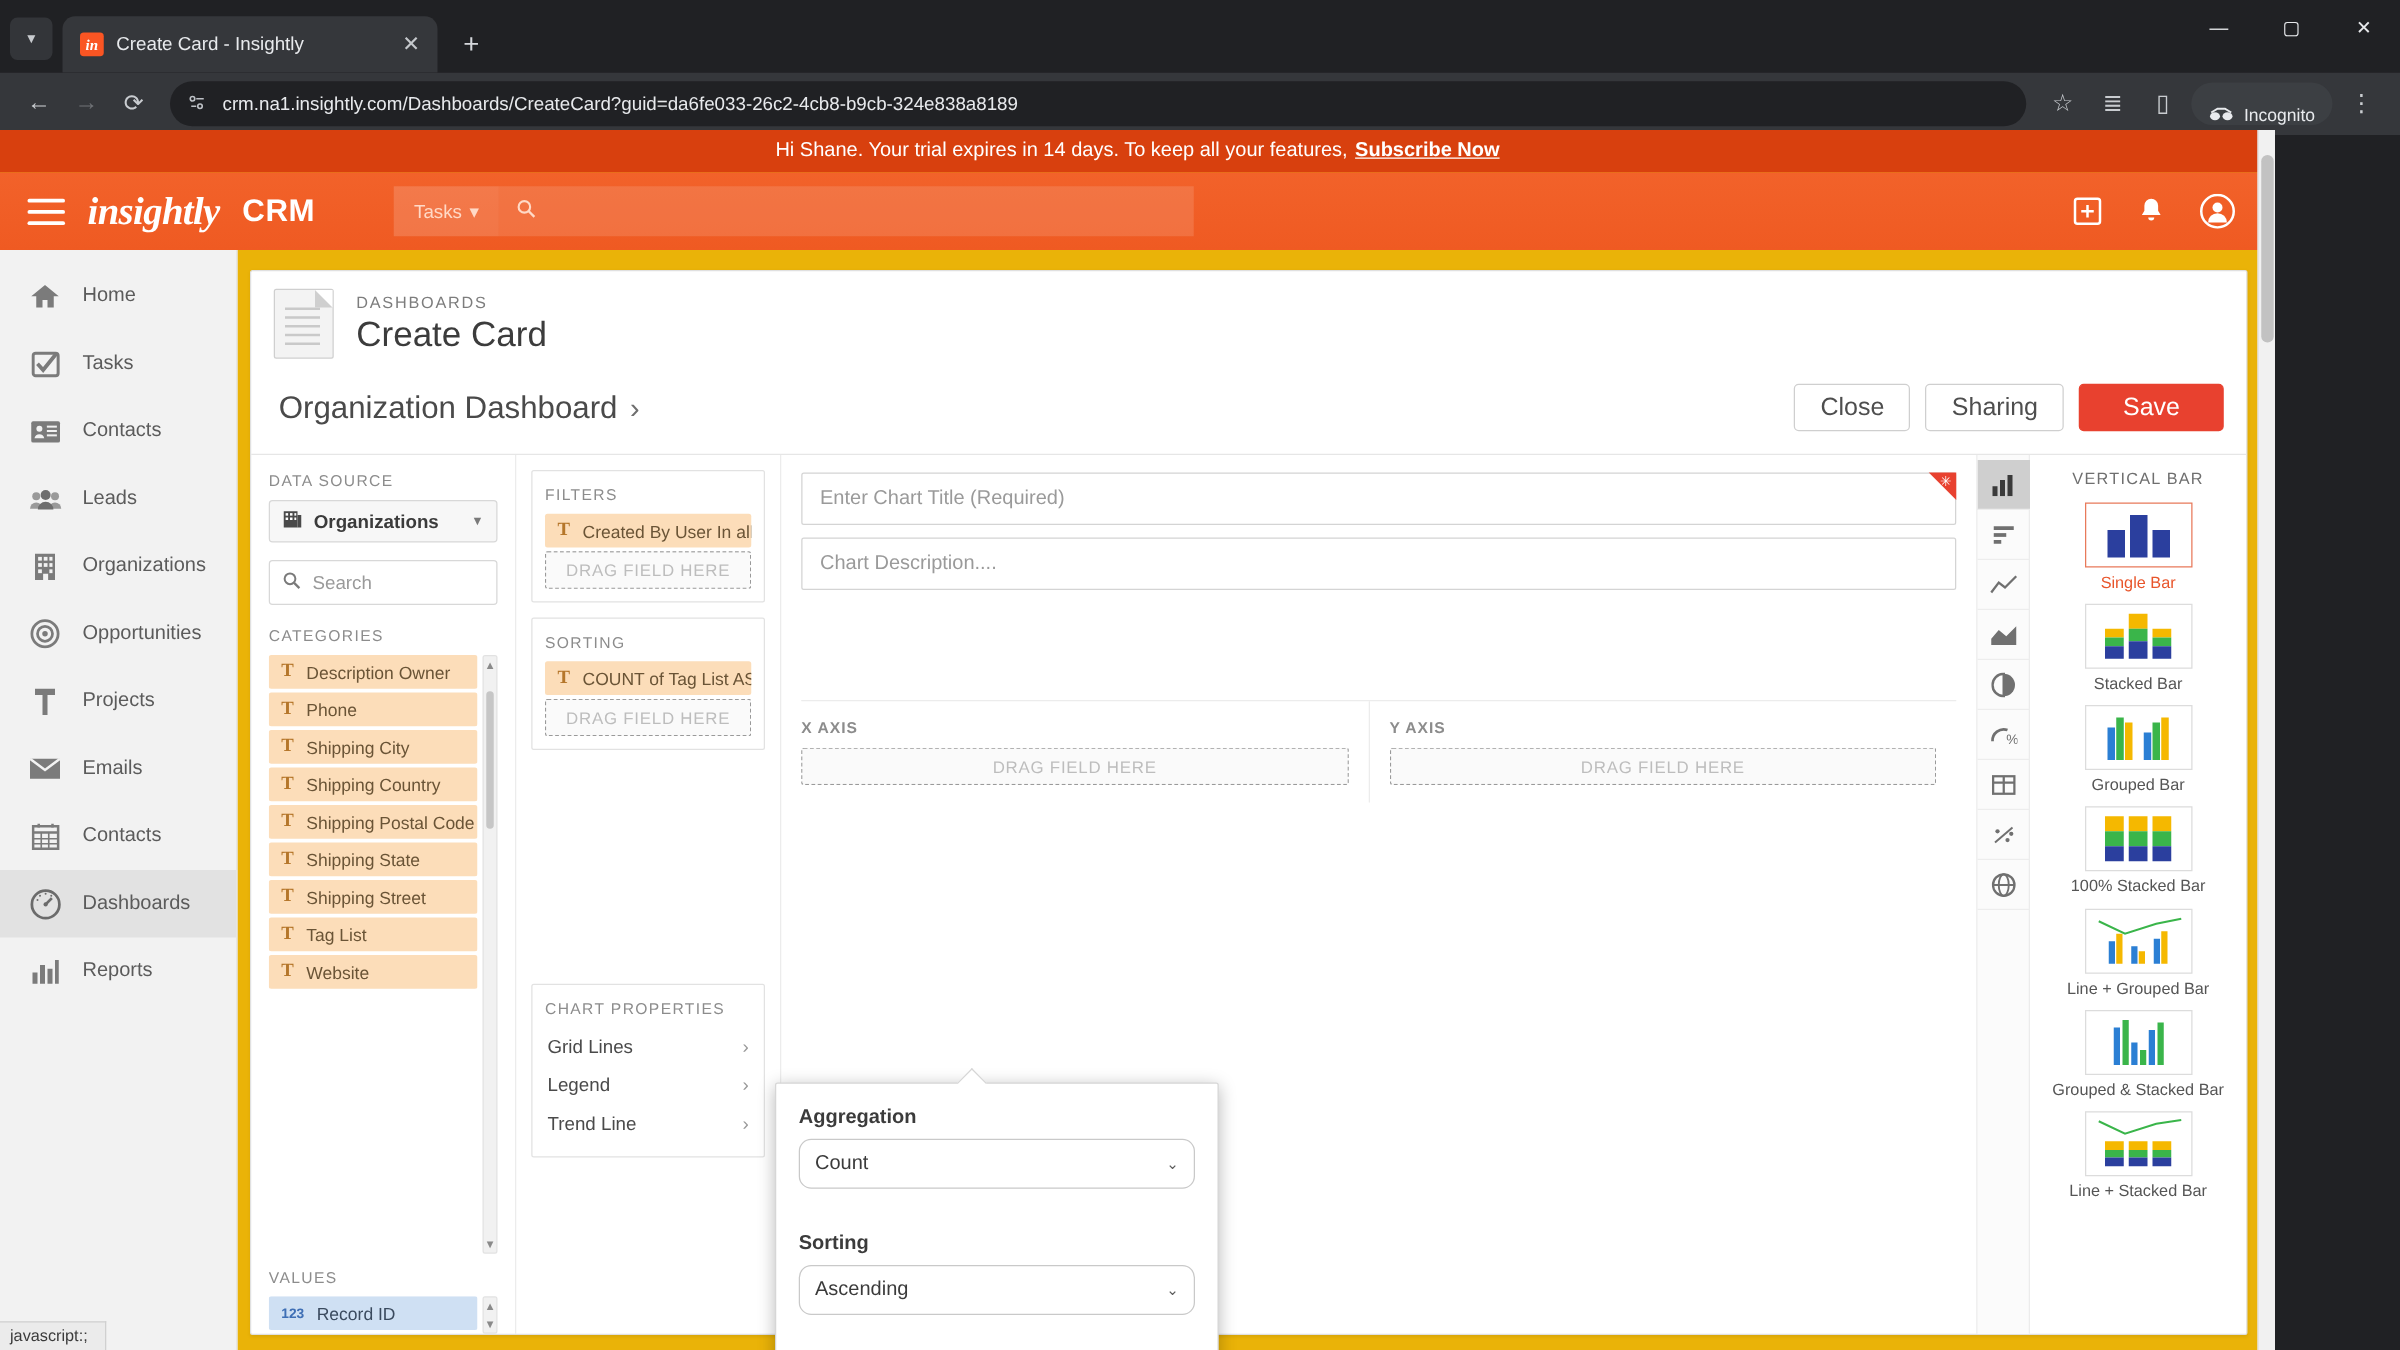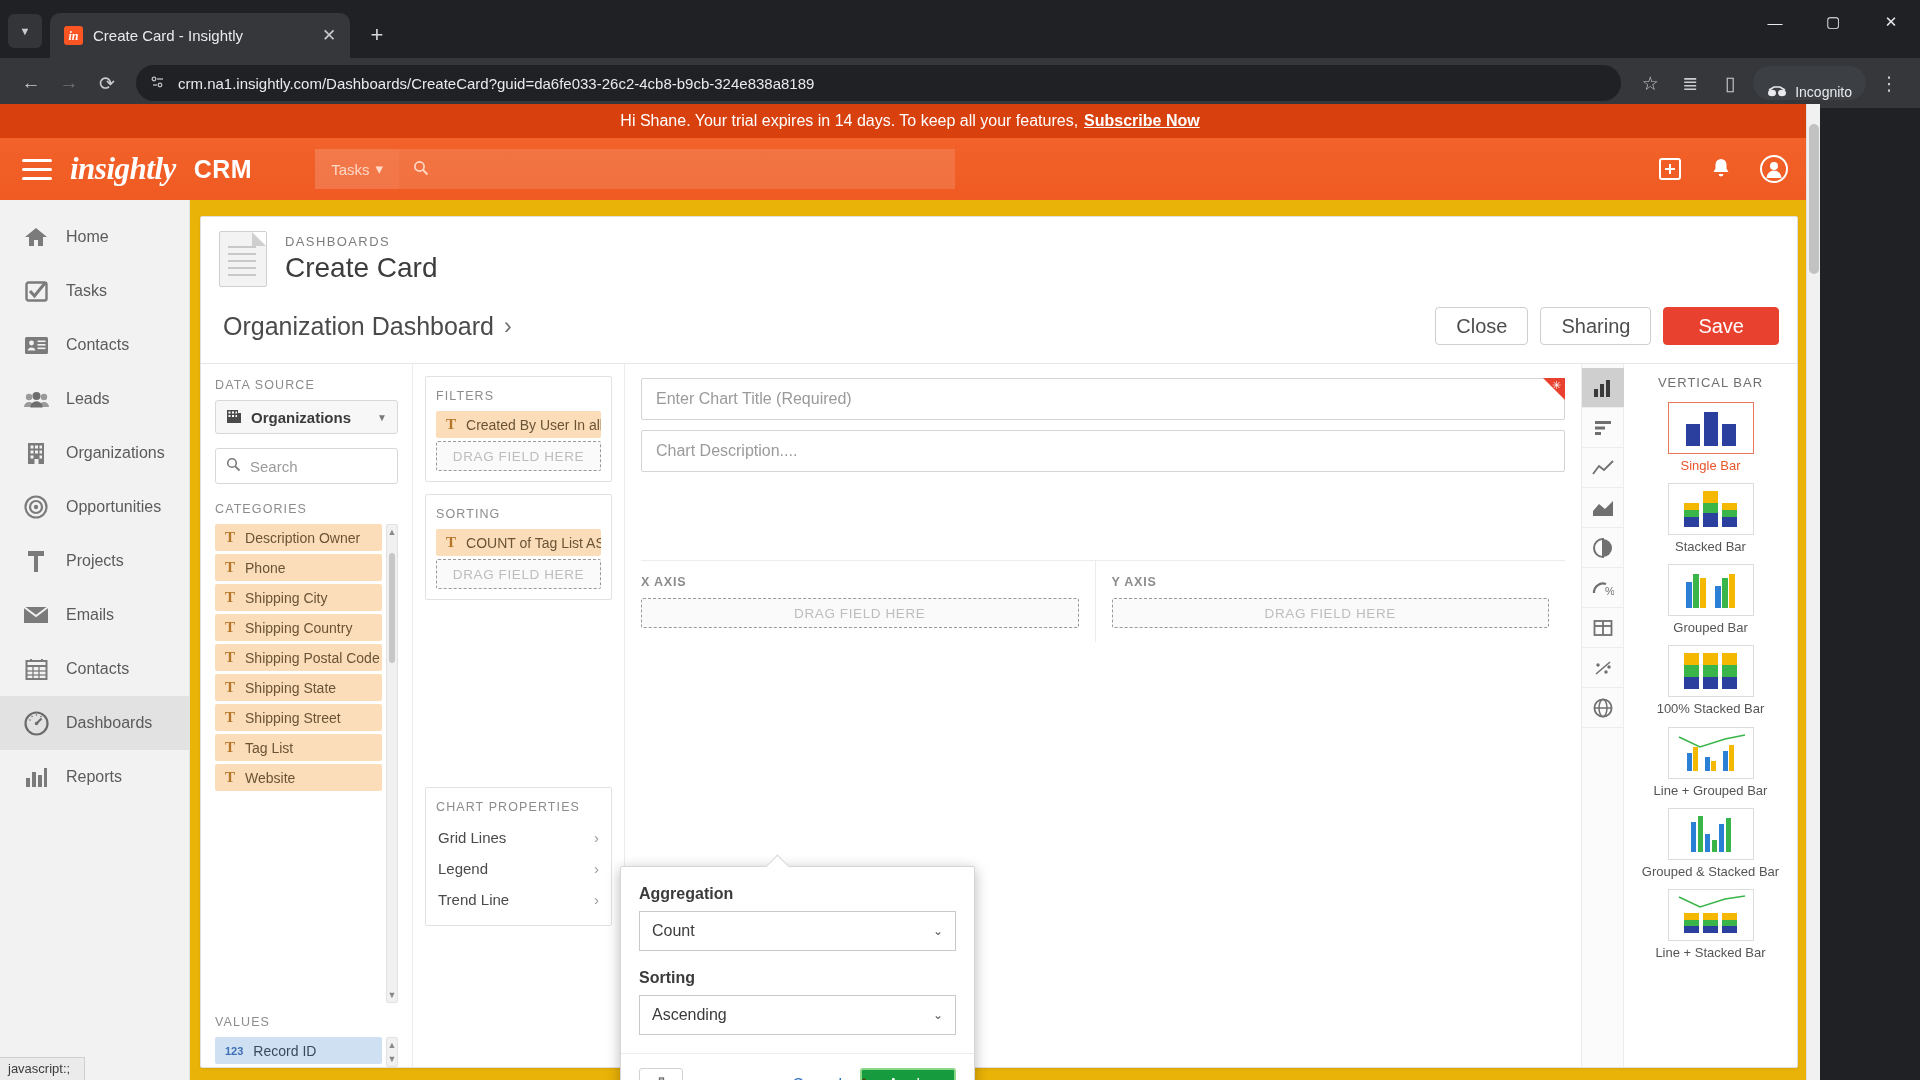--- a/index.html
+++ b/index.html
@@ -223,23 +223,23 @@
     border:1px solid #d6d6d6; box-shadow:0 3px 14px rgba(0,0,0,0.28); border-radius:2px;
     padding: 18px 18px 0 18px; z-index:60;
   }
   .popup::before{
     content:""; position:absolute; top:-9px; left:148px; width:16px;height:16px;
     background:#fff; border-left:1px solid #d6d6d6; border-top:1px solid #d6d6d6;
     transform: rotate(45deg);
   }
   .popup h4 { font-size:16px; color:#3b3b3b; margin-bottom:8px; font-weight:bold;}
   .popup select, .fakeselect {
-    width:100%; height:40px; border:1px solid #c9c9c9; border-radius:0;
+    width:100%; height:40px; border:1px solid #c9c9c9; border-radius:10px;
     font-size:16px; color:#3b3b3b; padding: 0 12px; background:#fff;
-    display:flex; align-items:center; margin-bottom:18px; cursor:pointer;
+    display:flex; align-items:center; margin-bottom:35px; cursor:pointer;
     font-family:"Liberation Sans", sans-serif;
   }
   .fakeselect .dn { margin-left:auto; color:#5a5a5a; font-size:12px;}
   .popup-foot { display:flex; align-items:center; border-top:1px solid #ececec;
      margin: 0 -18px; padding: 14px 18px; gap:18px;}
   .trash-btn { width:44px;height:34px;border:1px solid #d2d2d2;border-radius:3px;
      display:flex;align-items:center;justify-content:center;color:#6b6b6b;cursor:pointer;background:#fff;}
   .link-cancel { margin-left:auto; color:#2a6ebb; font-size:16px; cursor:pointer;}
   .btn-apply { background:#169b3f; border:2px solid #8ad78a; color:#fff; height:34px;
      padding: 0 26px; border-radius:3px; font-size:16px; display:flex; align-items:center;

